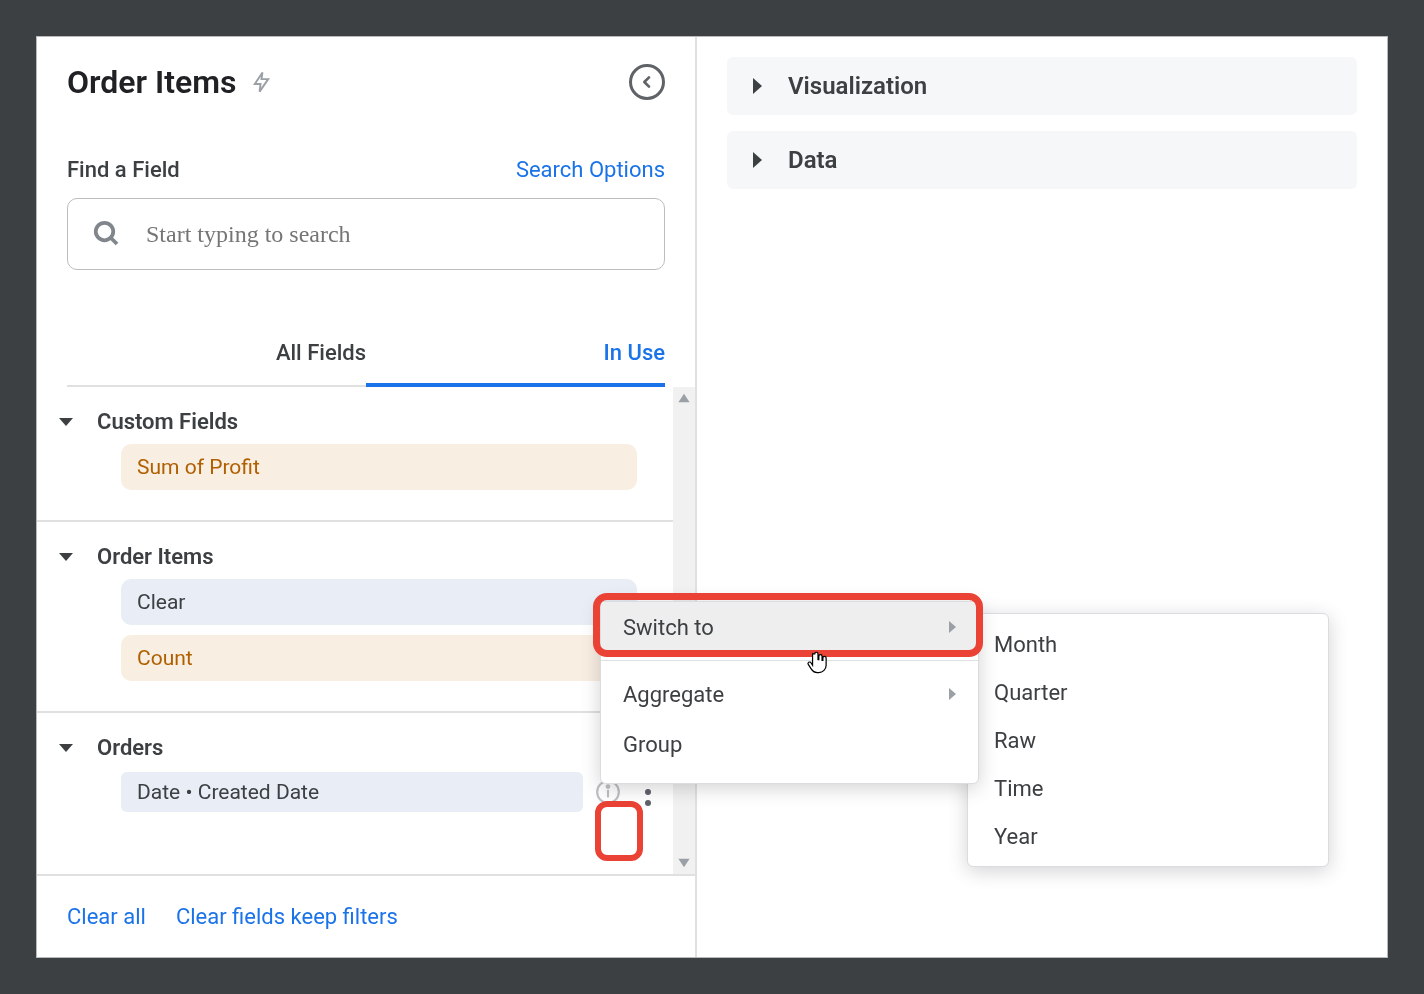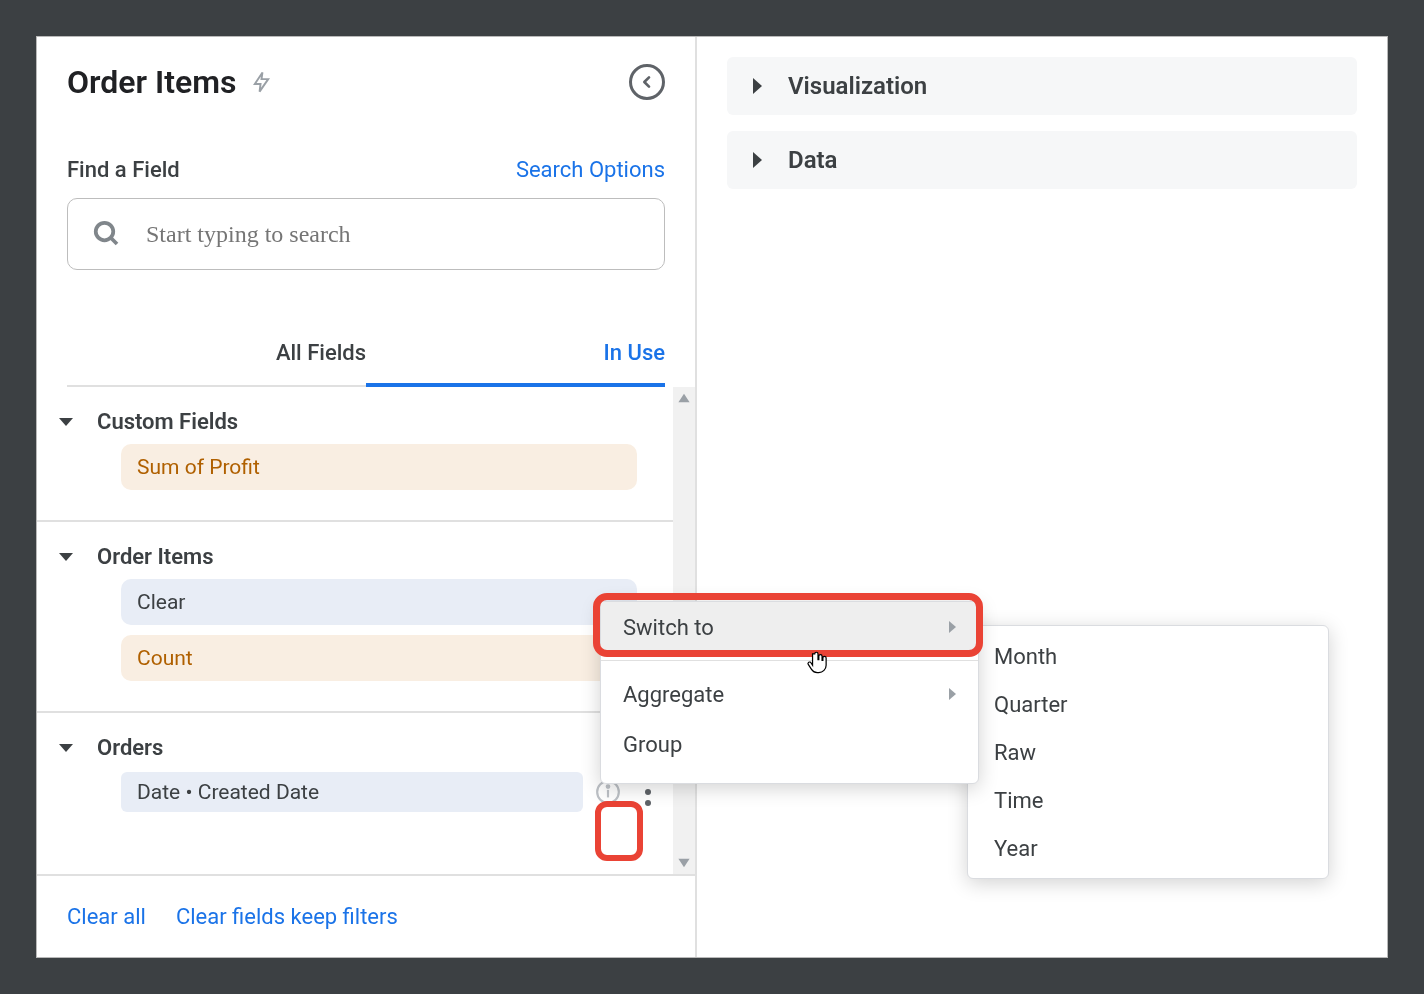--- a/index.html
+++ b/index.html
@@ -287,21 +287,21 @@
   .cursor-hand {
     position: absolute;
     z-index: 30;
     width: 26px; height: 30px;
     pointer-events: none;
   }
 
   .submenu {
     position: absolute;
     left: 930px;
-    top: 588px;
+    top: 576px;
     width: 362px;
     background: #fff;
     border: 1px solid #dadce0;
     border-radius: 6px;
     box-shadow: 0 4px 20px rgba(0,0,0,.18);
     padding: 6px 0;
     z-index: 19;
   }
   .sub-item {
     height: 48px;

